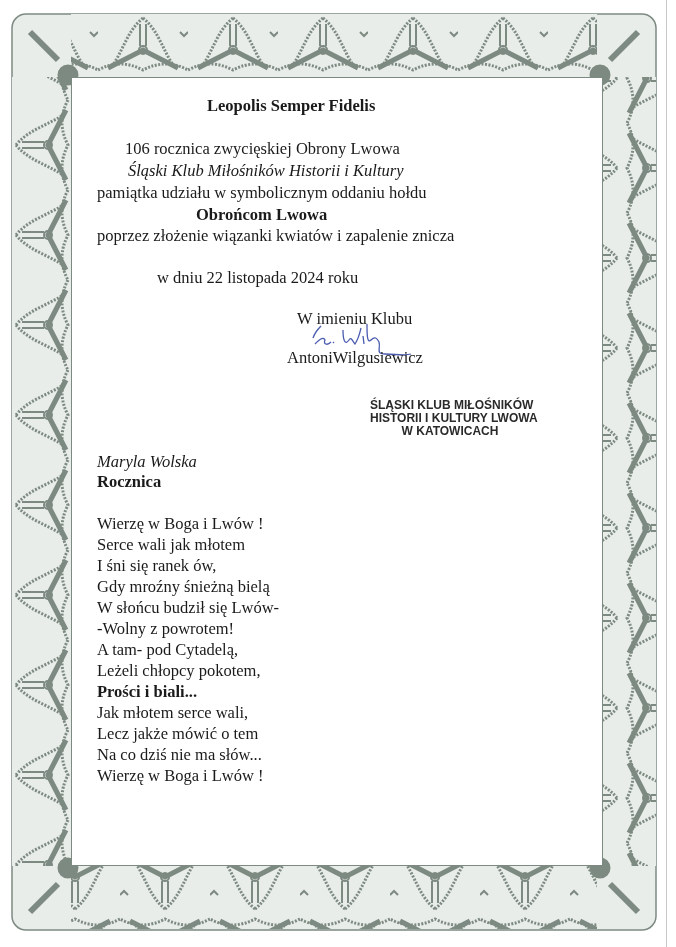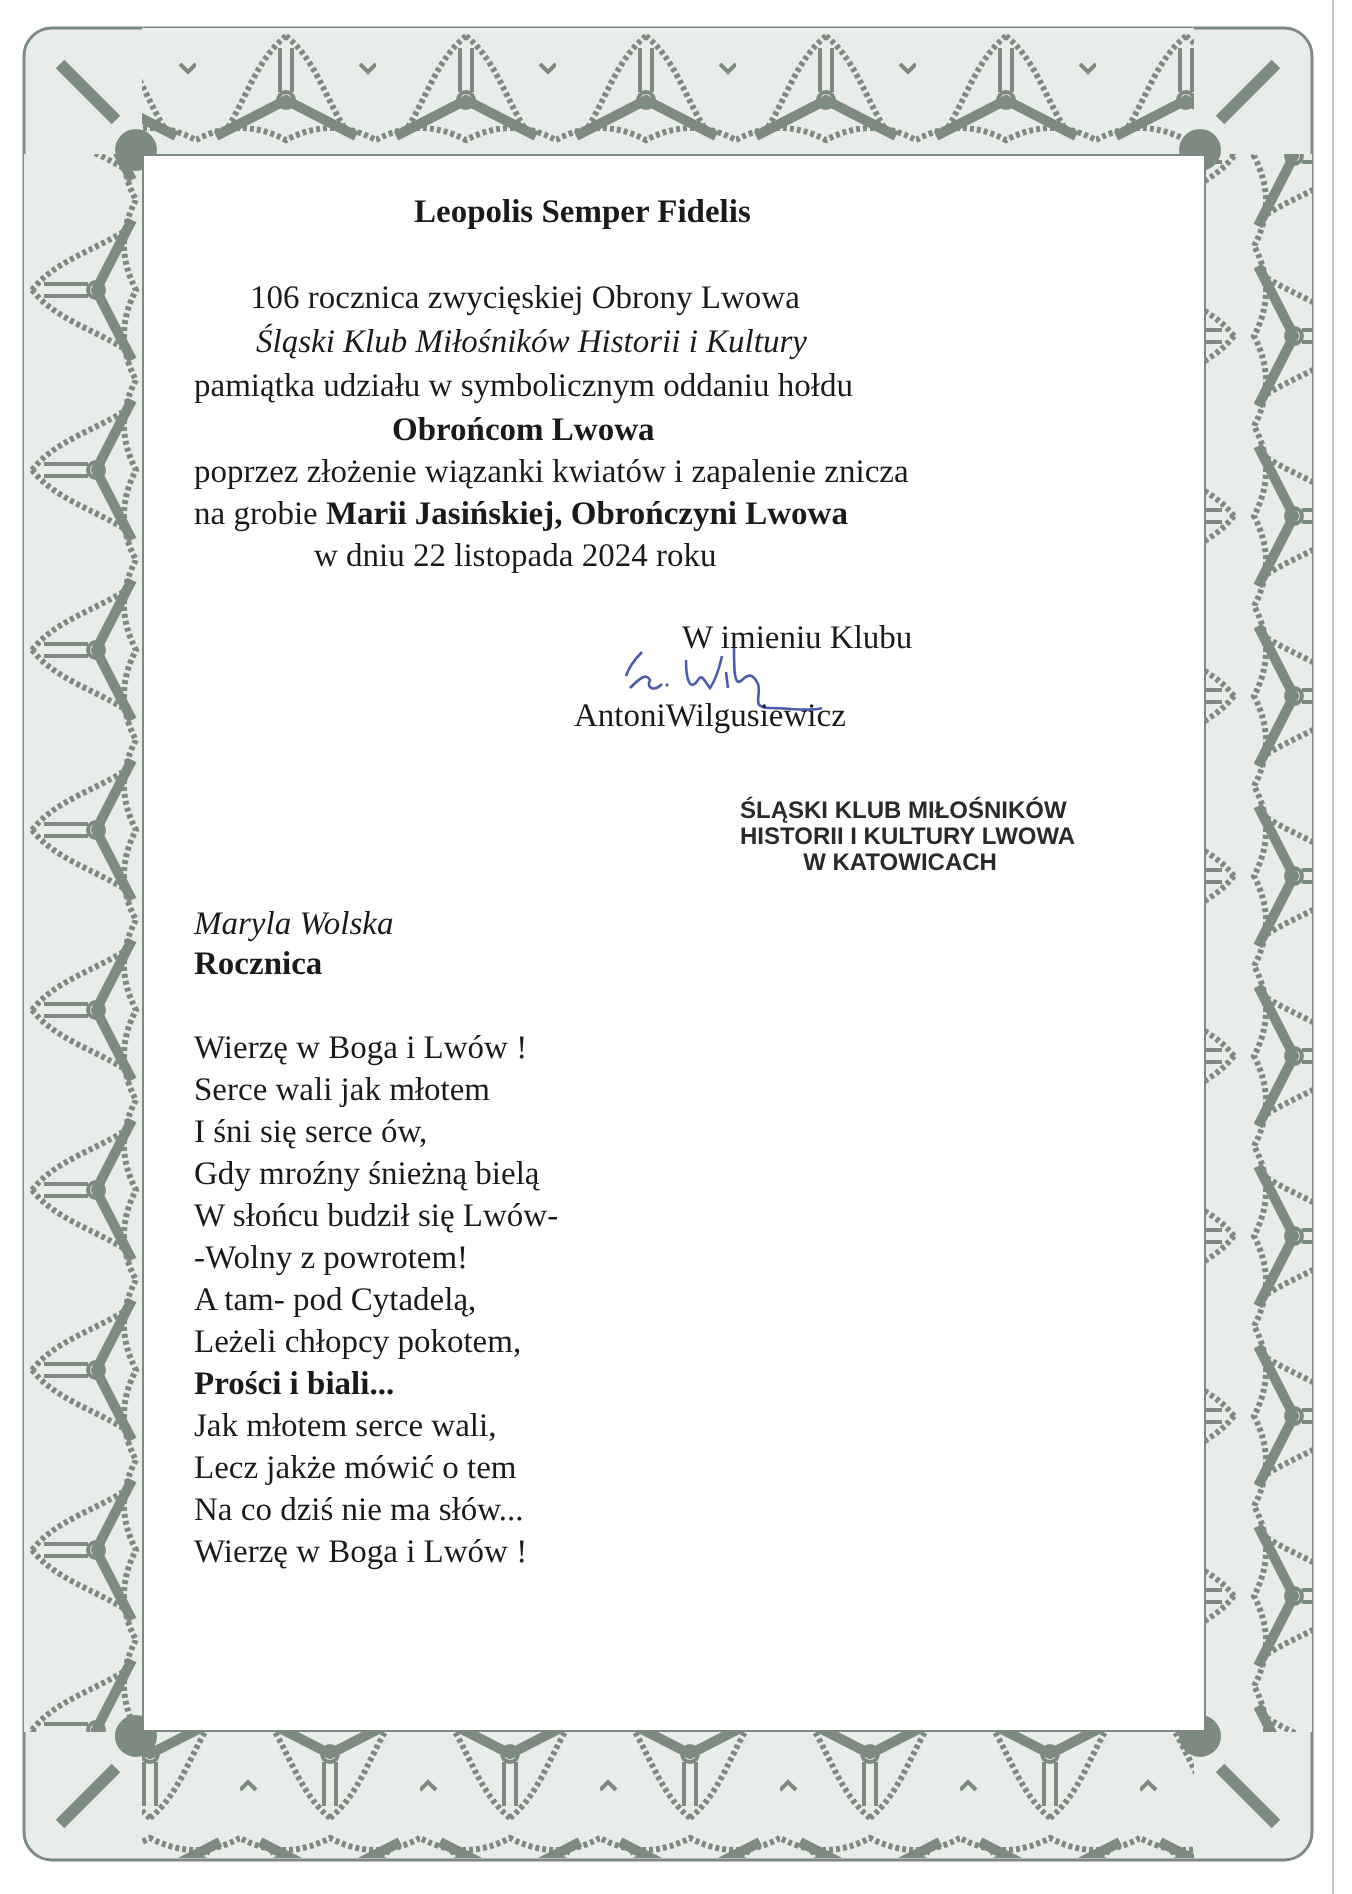--- a/index.html
+++ b/index.html
@@ -87,43 +87,42 @@
 </div>
 
 <div class="content">
   <div class="line bold" style="left:207px; top:96px;">Leopolis Semper Fidelis</div>
 
   <div class="line" style="left:125px; top:139px;text-align:right;">106 rocznica zwycięskiej Obrony Lwowa</div>
   <div class="line italic" style="left:128px; top:161px;">Śląski Klub Miłośników Historii i Kultury</div>
   <div class="line" style="left:97px; top:183px;">pamiątka udziału w symbolicznym oddaniu hołdu</div>
   <div class="line" style="left:196px; top:205px;font-weight:bold;">Obrońcom Lwowa</div>
   <div class="line" style="left:97px; top:226px;">poprzez złożenie wiązanki kwiatów i zapalenie znicza</div>
-  <div class="line" style="left:97px; top:247px;"><span>na grobie </span><span class="bold">Marii Jasińskiej, Obrończyni Lwowa</span></div>
   <div class="line" style="left:157px; top:268px;">w dniu 22 listopada 2024 roku</div>
 
-  <div class="line" style="left:297px; top:309px;margin-left:44px;">W imieniu Klubu</div>
+  <div class="line" style="left:297px; top:309px;">W imieniu Klubu</div>
   <svg class="signature" width="110" height="42" viewBox="0 0 110 42">
     <path d="M8 20 C10 14 14 10 16 8 M10 26 C14 22 18 18 20 22 C18 26 22 28 26 24 M28 24 l1 1" stroke="#4a5bb0" stroke-width="1.3" fill="none"></path>
     <path d="M38 12 C38 22 40 28 44 22 C46 18 48 24 50 26 C54 20 55 14 56 10 M58 18 l1 8 M62 6 C62 16 62 26 66 22 C70 18 72 20 74 24 C76 30 70 36 80 36 C90 36 100 38 106 36" stroke="#4a5bb0" stroke-width="1.3" fill="none"></path>
   </svg>
   <div class="line" style="left:287px; top:348px;">AntoniWilgusiewicz</div>
 
   <div class="stamp" style="left:370px; top:399px; width:160px;">
     <div>ŚLĄSKI KLUB MIŁOŚNIKÓW</div>
     <div>HISTORII I KULTURY LWOWA</div>
     <div>W KATOWICACH</div>
   </div>
 
   <div class="line italic" style="left:97px; top:452px;">Maryla Wolska</div>
   <div class="line bold" style="left:97px; top:472px;">Rocznica</div>
 
   <div>
     <div class="line" style="left:97px; top:514px;">Wierzę w Boga i Lwów !</div>
     <div class="line" style="left:97px; top:535px;">Serce wali jak młotem</div>
-    <div class="line" style="left:97px; top:556px;">I śni się serce ów,</div>
+    <div class="line" style="left:97px; top:556px;">I śni się ranek ów,</div>
     <div class="line" style="left:97px; top:577px;">Gdy mroźny śnieżną bielą</div>
     <div class="line" style="left:97px; top:598px;">W słońcu budził się Lwów-</div>
     <div class="line" style="left:97px; top:619px;">-Wolny z powrotem!</div>
     <div class="line" style="left:97px; top:640px;">A tam- pod Cytadelą,</div>
     <div class="line" style="left:97px; top:661px;">Leżeli chłopcy pokotem,</div>
     <div class="line" style="left:97px; top:682px;font-weight:bold;">Prości i biali...</div>
     <div class="line" style="left:97px; top:703px;">Jak młotem serce wali,</div>
     <div class="line" style="left:97px; top:724px;">Lecz jakże mówić o tem</div>
     <div class="line" style="left:97px; top:745px;">Na co dziś nie ma słów...</div>
     <div class="line" style="left:97px; top:766px;">Wierzę w Boga i Lwów !</div>

